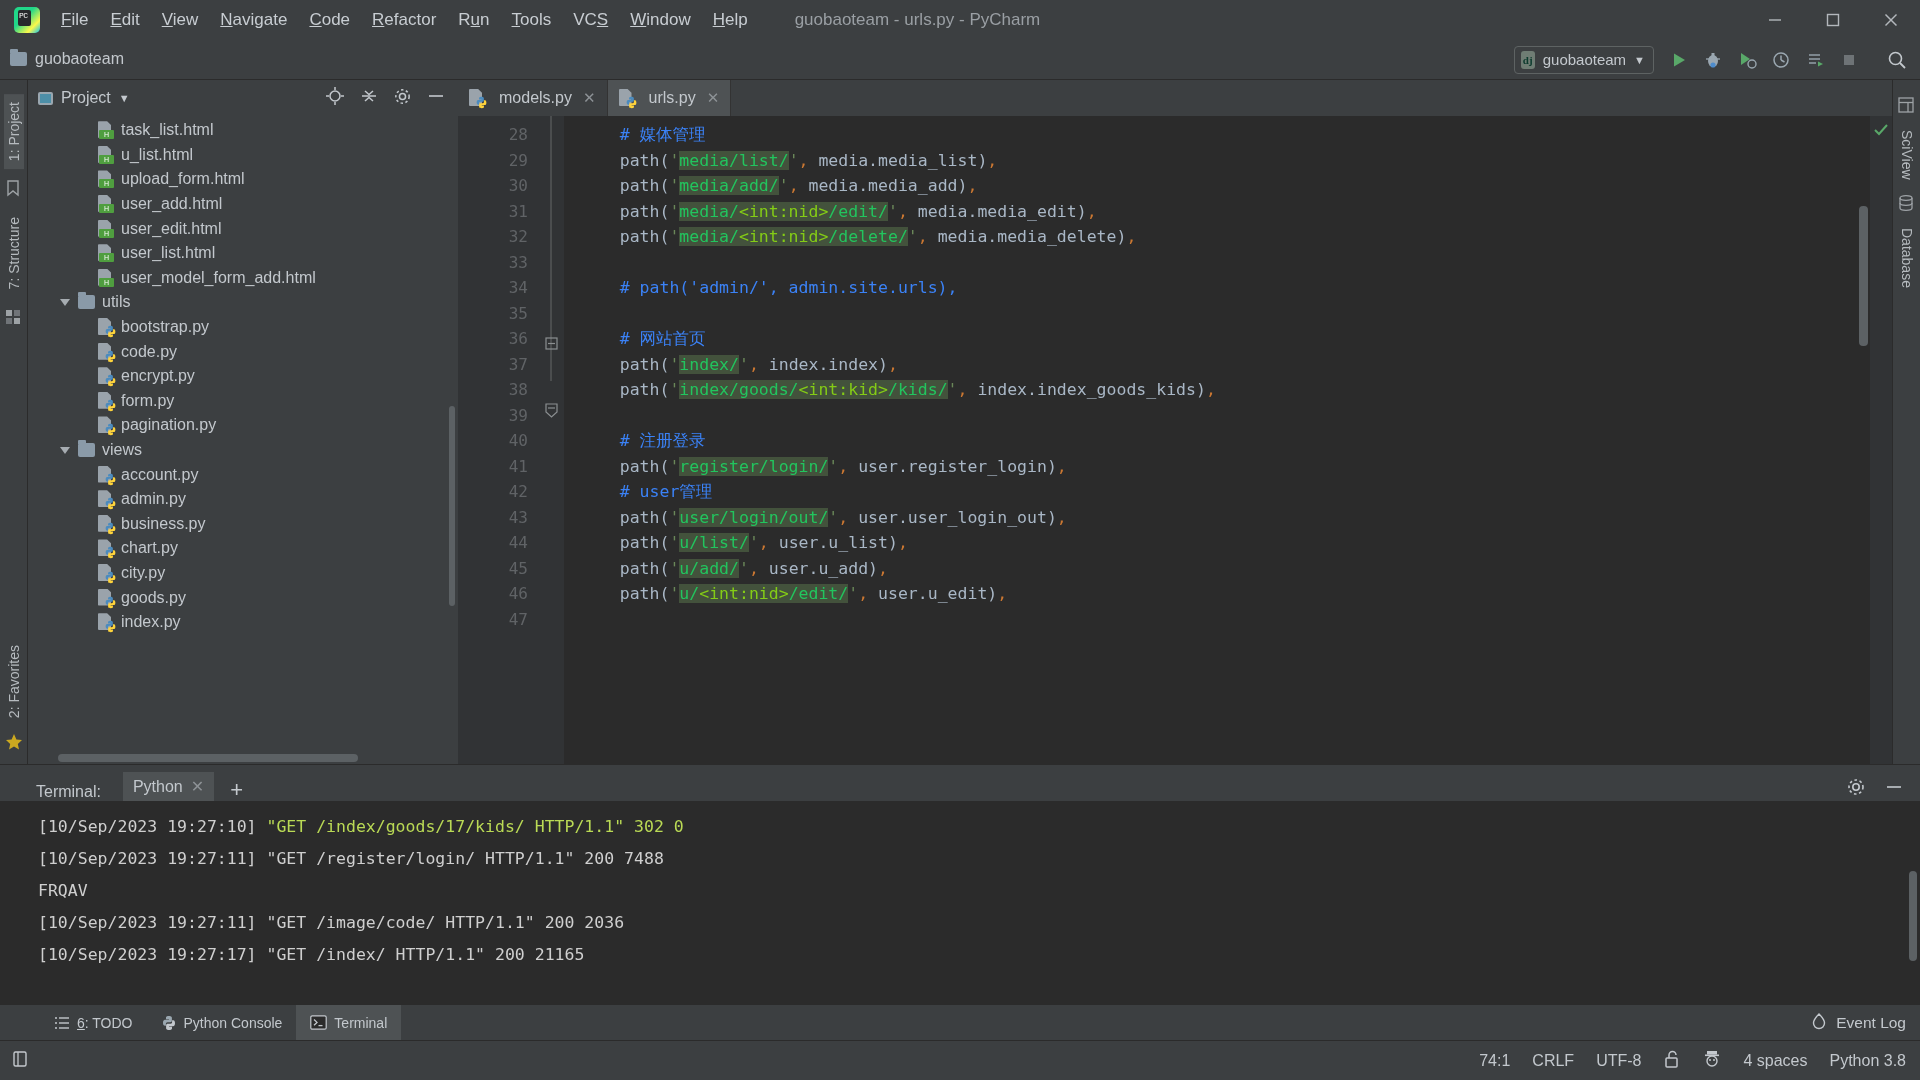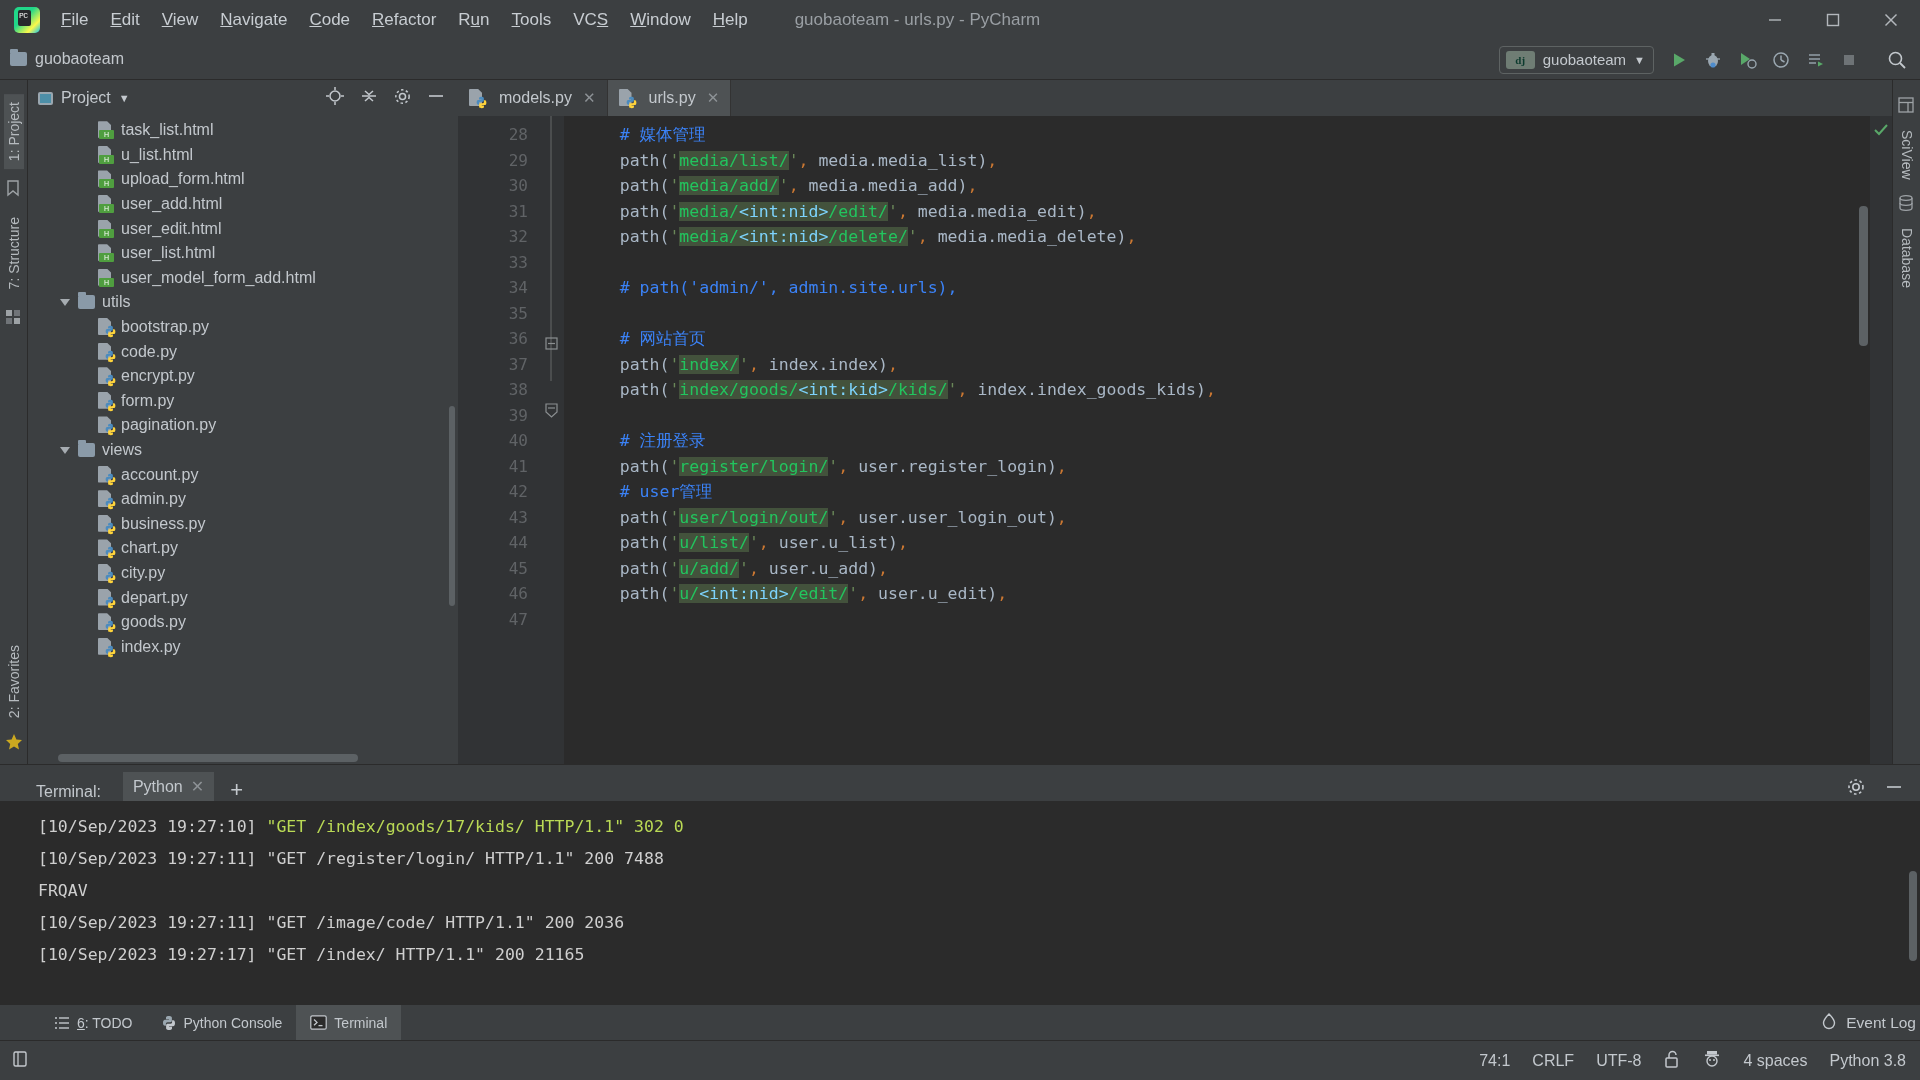--- a/index.html
+++ b/index.html
@@ -41,21 +41,21 @@
   .crumb { display:flex; align-items:center; gap:8px; font-size:16px; color:#c3c8cd;}
   .folder-ico { width:17px; height:14px; position:relative; }
   .folder-ico .b { position:absolute; inset:0; background:#8a9aa8; border-radius:2px; }
   .folder-ico .t { position:absolute; left:0; top:-3px; width:8px; height:4px; background:#8a9aa8; border-radius:1px 1px 0 0;}
   .tb-right { position:absolute; right: 8px; top: 0; height: 41px; display:flex; align-items:center; gap:4px; }
   .runcfg {
     display:flex; align-items:center; gap:8px; height:28px; padding:0 8px 0 6px;
     border:1px solid #5e6363; border-radius:4px; background:#3c3f41; font-size:15px; color:#c3c8cd;
     margin-right:6px;
   }
-  .dj-badge { width:29px;height:18px;border-radius:3px;background:#6f7d74;color:#0c3b2e;
+  .dj-badge { width:14px;height:18px;border-radius:3px;background:#6f7d74;color:#0c3b2e;
      font-size:11px; font-weight:bold; display:flex;align-items:center;justify-content:center; font-family:"Liberation Serif",serif;}
   .tbbtn { width:30px;height:30px; display:flex;align-items:center;justify-content:center; border-radius:3px;}
 
   
   .body-row { flex: 1; display: flex; min-height: 0; }
 
   
   .left-rail {
     width: 28px; background: #3c3f41; flex: none; border-right:1px solid #2b2b2b;
     display:flex; flex-direction:column; align-items:center; padding-top:14px; gap: 4px;
@@ -97,21 +97,21 @@
   .tab.active { background:#4e5254; }
   .tab .x { color:#8d9296; font-size:15px; margin-left:4px;}
   .editor-wrap { flex:1; display:flex; min-height:0; position:relative; background:#2b2b2b;}
   .gutter { width:80px; background:#313335; flex:none; text-align:right; padding-top:6px; }
   .gline { height:25.5px; line-height:25.5px; font-family:"DejaVu Sans Mono", monospace; font-size:16px; color:#606366; padding-right:10px;}
   .foldcol { width:26px; background:#313335; flex:none; position:relative; padding-top:6px;}
   .code-area { flex:1; position:relative; overflow:hidden; padding-top:6px; background:#2b2b2b;}
   .cline { height:25.5px; line-height:25.5px; font-family:"DejaVu Sans Mono", monospace; font-size:16.5px; color:#a9b7c6; white-space:pre; padding-left:16px;}
   .cm { color:#3b82f6; }
   .strlit { color:#22c55e; background:#43523c; }
-  .param { color:#7dd3fc; background:#43523c;}
+  .param { color:#84cc16; background:#43523c;}
   .q { color:#6a8759; }
   .comma { color:#cc7832; }
   .fn { color:#a9b7c6; }
   .vscroll-code { position:absolute; right:2px; width:9px; background:#5c6164; border-radius:4px;}
   .marker-col { width:22px; background:#313335; flex:none; position:relative;}
   .check-ok { position:absolute; top:6px; left:3px; }
 
   
   .right-rail { width:28px; background:#3c3f41; flex:none; border-left:1px solid #2b2b2b;
      display:flex; flex-direction:column; align-items:center; padding-top:10px; gap:2px;}
@@ -127,21 +127,21 @@
   .term-head-right { margin-left:auto; display:flex; align-items:center; gap:18px; padding-right:6px;}
   .term-body { flex:1; background:#2b2b2b; padding:10px 0 0 38px; position:relative; overflow:hidden;}
   .tline { font-family:"DejaVu Sans Mono", monospace; font-size:16.5px; line-height:32px; color:#cfcfcf; white-space:pre;}
   .tgreen { color:#bada55; }
   .vscroll-term { position:absolute; right:3px; width:8px; background:#5c6164; border-radius:4px;}
 
   
   .tw-bar { height:36px; background:#3c3f41; display:flex; align-items:stretch; flex:none; border-top:1px solid #2b2b2b; padding-left:40px;}
   .tw-tab { display:flex; align-items:center; gap:7px; padding:0 14px; font-size:14px; color:#c3c8cd; }
   .tw-tab.active { background:#4e5254; }
-  .tw-bar-right { margin-left:auto; display:flex; align-items:center; padding-right:4px; gap:8px; font-size:15.5px; color:#c3c8cd;}
+  .tw-bar-right { margin-left:auto; display:flex; align-items:center; padding-right:14px; gap:8px; font-size:15.5px; color:#c3c8cd;}
 
   
   .statusbar { height:40px; background:#3c3f41; display:flex; align-items:center; flex:none; border-top:1px solid #2b2b2b; padding:0 14px 0 10px;}
   .sb-right { margin-left:auto; display:flex; align-items:center; gap:22px; font-size:16px; color:#c3c8cd;}
 </style>
 </head>
 <body>
 
 <div id="app">
 
@@ -478,30 +478,20 @@
             <span>city.py</span>
           </div>
           <div class="trow" style="padding-left: 70px;">
             <span class="ico-py">
               <span class="pg"></span>
               <span class="snake"><svg width="13" height="13" viewBox="0 0 16 16">
                   <path d="M7.7 1 C5 1 5 2.6 5 2.6 v1.7 h3 v0.5 H4 s-2 0-2 3 c0 2.9 1.7 2.9 1.7 2.9 h1.2 V9 s-.1-1.8 1.7-1.8 h2.7 s1.6 .05 1.6-1.6 V2.7 S11.1 1 7.7 1z" fill="#4b8bbe"></path>
                   <path d="M8.3 15 c2.7 0 2.7-1.6 2.7-1.6 v-1.7 h-3 v-.5 h4 s2 0 2-3 c0-2.9-1.7-2.9-1.7-2.9h-1.2V7 s.1 1.8-1.7 1.8H6.7 s-1.6-.05-1.6 1.6 v2.9 S4.9 15 8.3 15z" fill="#ffd43b"></path>
                 </svg></span>
             </span>
-            <span>depart.py</span>
-          </div>
-          <div class="trow" style="padding-left: 70px;">
-            <span class="ico-py">
-              <span class="pg"></span>
-              <span class="snake"><svg width="13" height="13" viewBox="0 0 16 16">
-                  <path d="M7.7 1 C5 1 5 2.6 5 2.6 v1.7 h3 v0.5 H4 s-2 0-2 3 c0 2.9 1.7 2.9 1.7 2.9 h1.2 V9 s-.1-1.8 1.7-1.8 h2.7 s1.6 .05 1.6-1.6 V2.7 S11.1 1 7.7 1z" fill="#4b8bbe"></path>
-                  <path d="M8.3 15 c2.7 0 2.7-1.6 2.7-1.6 v-1.7 h-3 v-.5 h4 s2 0 2-3 c0-2.9-1.7-2.9-1.7-2.9h-1.2V7 s.1 1.8-1.7 1.8H6.7 s-1.6-.05-1.6 1.6 v2.9 S4.9 15 8.3 15z" fill="#ffd43b"></path>
-                </svg></span>
-            </span>
             <span>goods.py</span>
           </div>
           <div class="trow" style="padding-left: 70px;">
             <span class="ico-py">
               <span class="pg"></span>
               <span class="snake"><svg width="13" height="13" viewBox="0 0 16 16">
                   <path d="M7.7 1 C5 1 5 2.6 5 2.6 v1.7 h3 v0.5 H4 s-2 0-2 3 c0 2.9 1.7 2.9 1.7 2.9 h1.2 V9 s-.1-1.8 1.7-1.8 h2.7 s1.6 .05 1.6-1.6 V2.7 S11.1 1 7.7 1z" fill="#4b8bbe"></path>
                   <path d="M8.3 15 c2.7 0 2.7-1.6 2.7-1.6 v-1.7 h-3 v-.5 h4 s2 0 2-3 c0-2.9-1.7-2.9-1.7-2.9h-1.2V7 s.1 1.8-1.7 1.8H6.7 s-1.6-.05-1.6 1.6 v2.9 S4.9 15 8.3 15z" fill="#ffd43b"></path>
                 </svg></span>
             </span>

